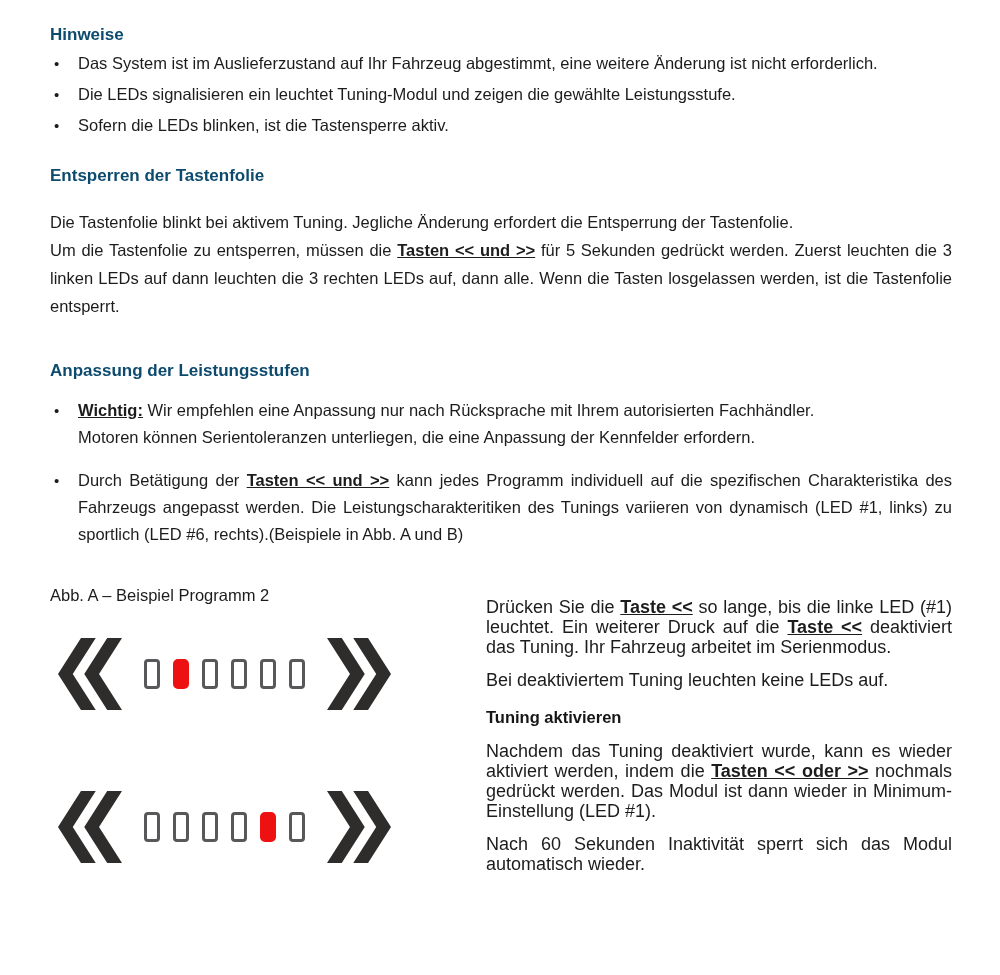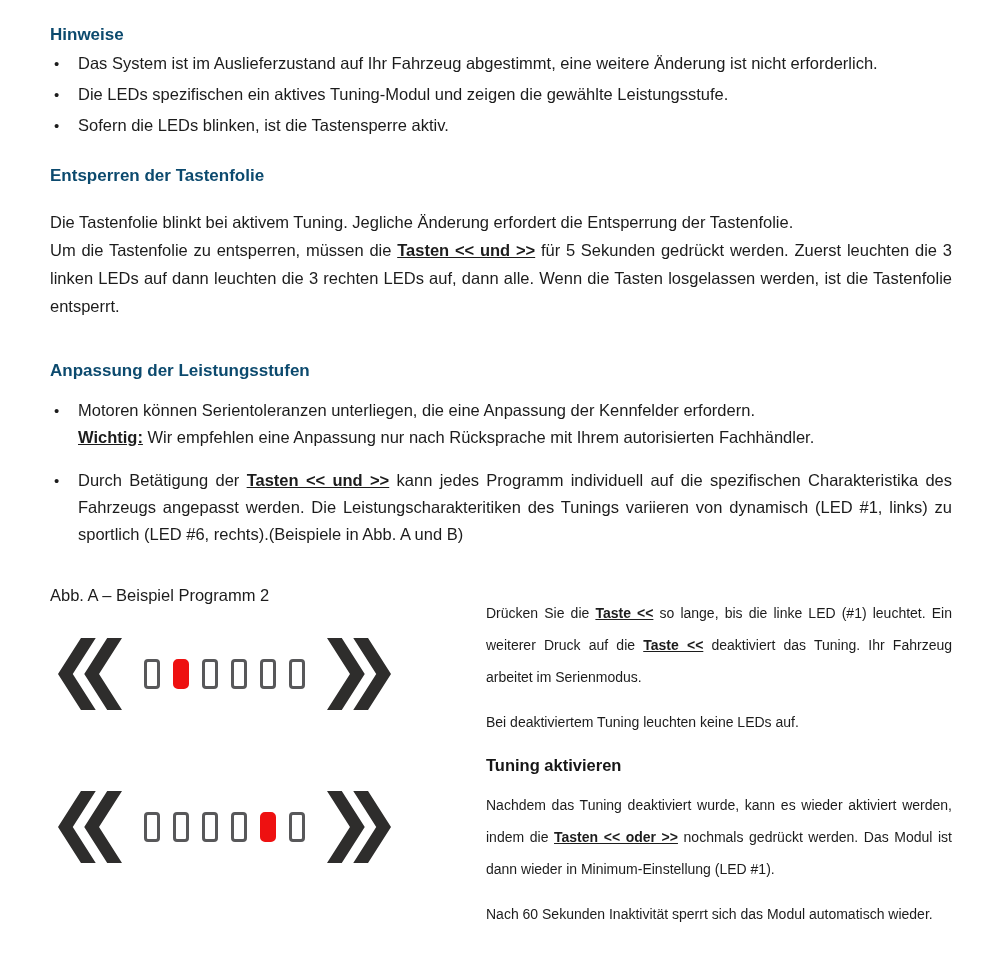--- a/index.html
+++ b/index.html
@@ -66,55 +66,55 @@
   }
   .figure-b { margin-top: 81px; }
   .figure-b .led-display { margin-top: 26px; }
   
   .col-right h2 {
     font-size: 16.5px; font-weight: bold; color: #161616;
     line-height: 21px;
   }
   .col-right .h-deakt { margin-top: 31px; }
   .col-right .h-akt { margin-top: 17px; }
-  .col-right p { font-size: 14px; line-height: 32px; margin-top: 13px; }
+  .col-right p { font-size: 18px; line-height: 20px; margin-top: 13px; }
 </style>
 </head>
 <body>
 
 <div class="page">
 
   <section class="sec-hinweise">
     <h1 class="sec-head">Hinweise</h1>
     <div class="bullet-row body-text">
       <span class="dot">•</span>
       <div class="just"><span>Das System ist im Auslieferzustand auf Ihr Fahrzeug abgestimmt, eine weitere Änderung ist nicht erforderlich.</span></div>
     </div>
     <div class="bullet-row body-text">
       <span class="dot">•</span>
-      <div><span>Die LEDs spezifischen ein aktives Tuning-Modul und zeigen die gewählte Leistungsstufe.</span></div>
+      <div><span>Die LEDs signalisieren ein leuchtet Tuning-Modul und zeigen die gewählte Leistungsstufe.</span></div>
     </div>
     <div class="bullet-row body-text">
       <span class="dot">•</span>
       <div><span>Sofern die LEDs blinken, ist die Tastensperre aktiv.</span></div>
     </div>
   </section>
 
   <section class="sec-entsperren">
     <h1 class="sec-head">Entsperren der Tastenfolie</h1>
     <p class="body-text"><span>Die Tastenfolie blinkt bei aktivem Tuning. Jegliche Änderung erfordert die Entsperrung der Tastenfolie.</span></p>
     <p class="body-text just"><span>Um die Tastenfolie zu entsperren, müssen die </span><span class="b">Tasten &lt;&lt; und &gt;&gt;</span><span> für 5 Sekunden gedrückt werden. Zuerst leuchten die 3 linken LEDs auf dann leuchten die 3 rechten LEDs auf, dann alle. Wenn die Tasten losgelassen werden, ist die Tastenfolie entsperrt.</span></p>
   </section>
 
   <section class="sec-anpassung">
     <h1 class="sec-head">Anpassung der Leistungsstufen</h1>
     <div class="bullet-row body-text">
       <span class="dot">•</span>
+      <div><span class="b">Wichtig:</span><span> Wir empfehlen eine Anpassung nur nach Rücksprache mit Ihrem autorisierten Fachhändler.</span></div>
       <div><span>Motoren können Serientoleranzen unterliegen, die eine Anpassung der Kennfelder erfordern.</span></div>
-      <div><span class="b">Wichtig:</span><span> Wir empfehlen eine Anpassung nur nach Rücksprache mit Ihrem autorisierten Fachhändler.</span></div>
     </div>
     <div class="bullet-row bullet-b2 body-text">
       <span class="dot">•</span>
       <div class="just"><span>Durch Betätigung der </span><span class="b">Tasten &lt;&lt; und &gt;&gt;</span><span> kann jedes Programm individuell auf die spezifischen Charakteristika des Fahrzeugs angepasst werden. Die Leistungscharakteritiken des Tunings variieren von dynamisch (LED #1, links) zu sportlich (LED #6, rechts).(Beispiele in Abb. A und B)</span></div>
     </div>
   </section>
 
   <div class="two-col">
 
     <div class="col-left">

